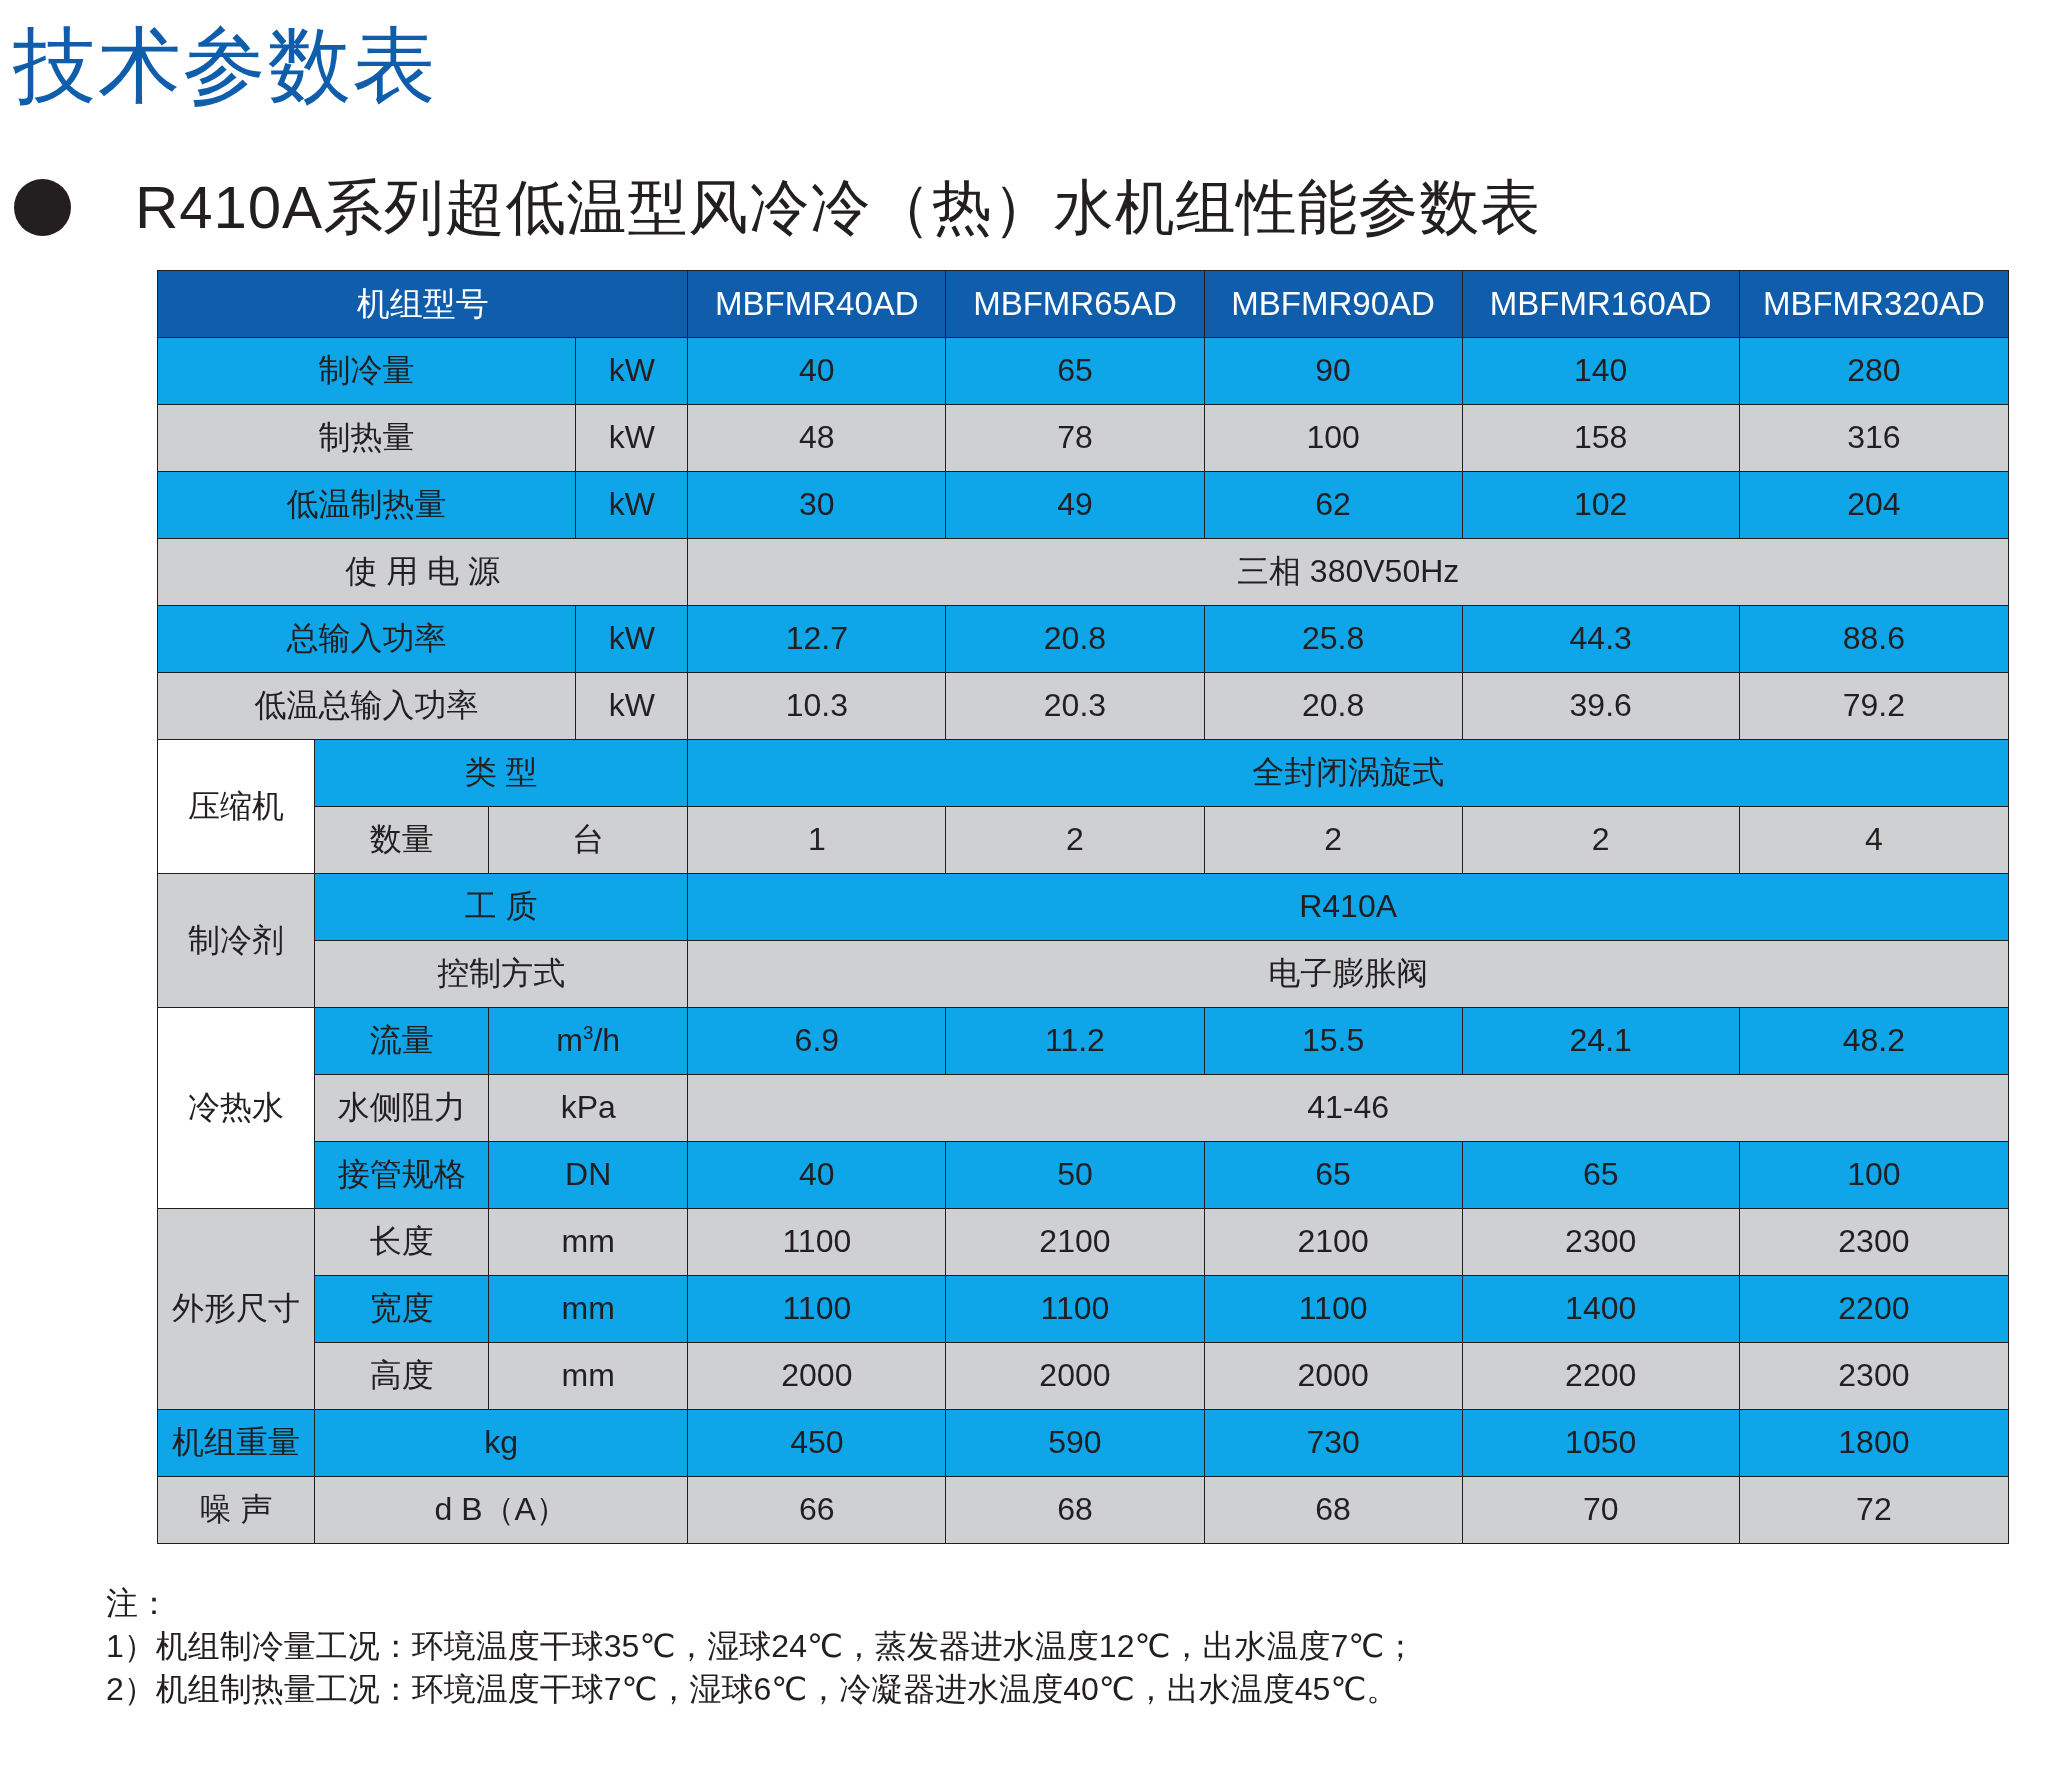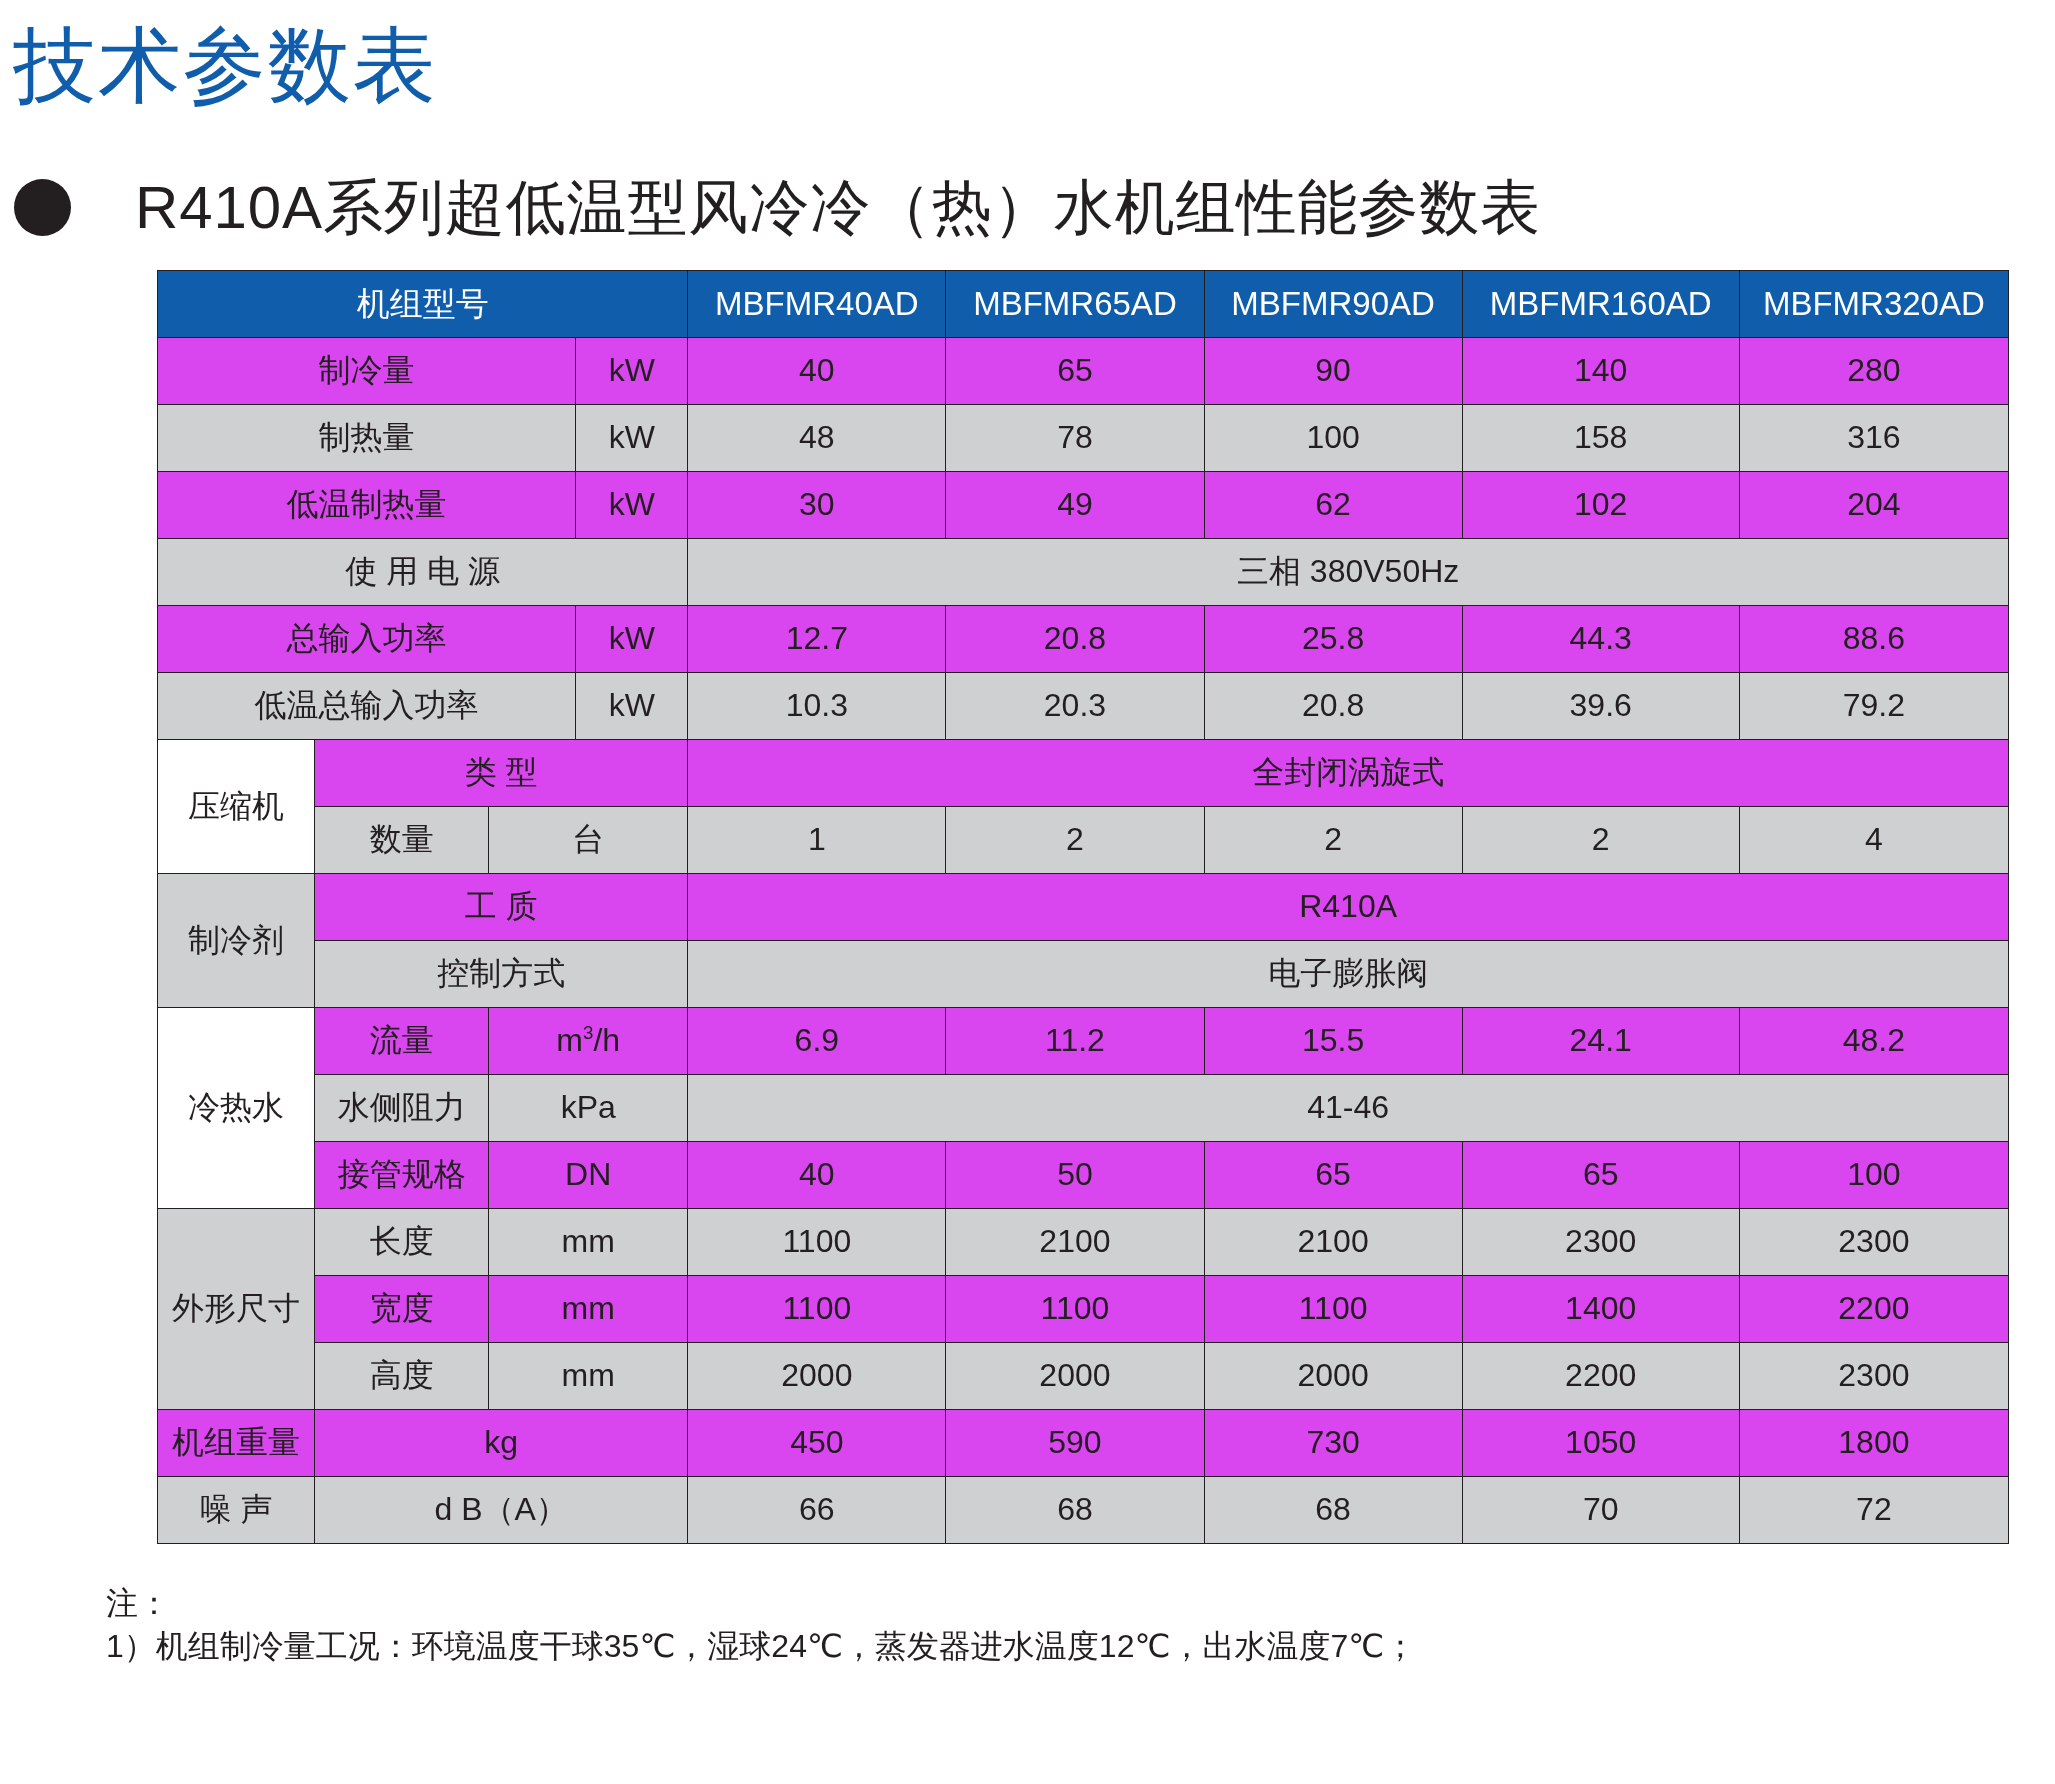--- a/index.html
+++ b/index.html
@@ -9,21 +9,21 @@
                 color:#0f5dab; letter-spacing:1.9px;text-align:right; }
   .section-head { position:absolute; left:14px; top:168px; height:79px; display:flex; align-items:center;gap:12px; }
   .bullet { width:57px; height:57px; border-radius:50%; background:#231f20; margin-right:52px; }
   .section-title { font-size:60px; line-height:79px; color:#231f20; letter-spacing:0.9px; }
   .spec-table { position:absolute; left:157px; top:270px; width:1852px; height:902px;
                 border-collapse:collapse; table-layout:fixed; }
   .spec-table td { border:1.9px solid #231f20; text-align:center; vertical-align:middle;
                    font-size:32px; line-height:1.1; padding:0; overflow:hidden; white-space:nowrap; }
   .spec-table tr { height:67px; }
   .spec-table tr.hdr td { background:#0f5dab; color:#ffffff; font-size:33px; }
-  .spec-table tr.w td { background:#d946ef; }
+  .spec-table tr.w td { background:#0ea5e9; }
   .spec-table tr.g td { background:#cfd0d2; }
   .spec-table td.w { background:#ffffff !important; }
   .spec-table td.g { background:#cfd0d2 !important;margin-left:20px; }
   sup { font-size:18.7px; line-height:0; }
   .notes { position:absolute; left:106px; top:1582px; font-size:32px; line-height:43px; color:#231f20; }
   .notes div { white-space:nowrap; }
 </style>
 </head>
 <body>
 
@@ -209,14 +209,15 @@
     <td>68</td>
     <td>70</td>
     <td>72</td>
   </tr>
 </tbody>
   </table>
 
 <div class="notes">
   <div>注：</div>
   <div>1）机组制冷量工况：环境温度干球35℃，湿球24℃，蒸发器进水温度12℃，出水温度7℃；</div>
+  <div>2）机组制热量工况：环境温度干球7℃，湿球6℃，冷凝器进水温度40℃，出水温度45℃。</div>
 </div>
 
 
 </body></html>

